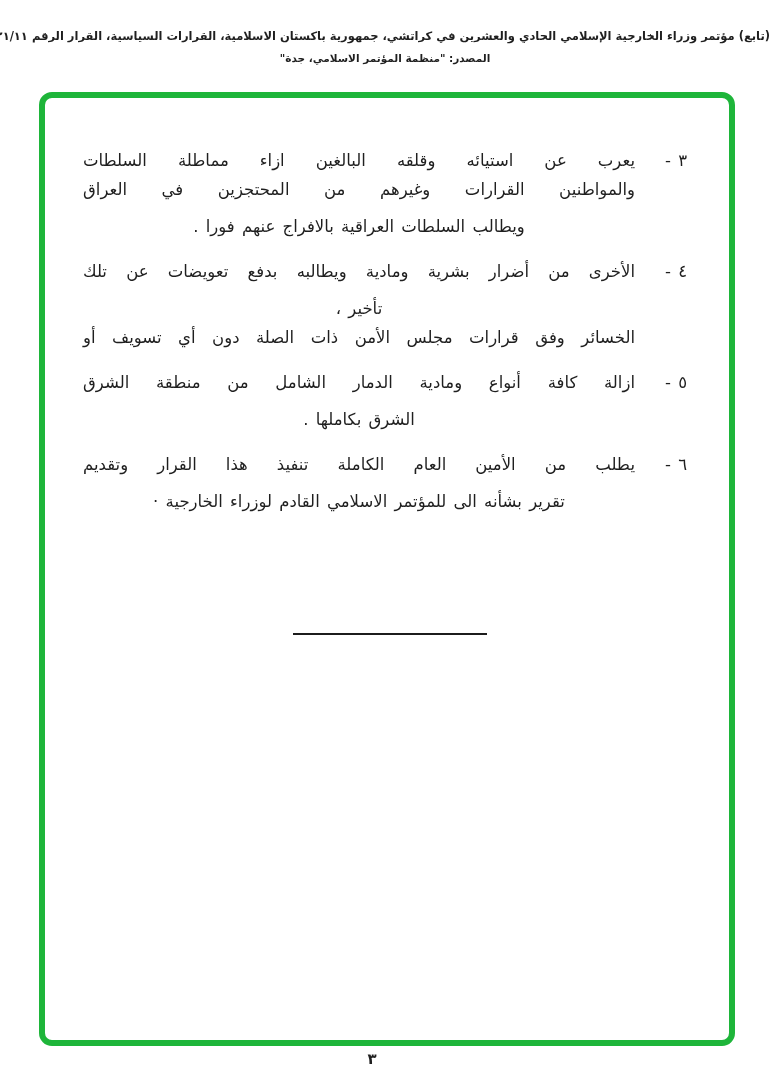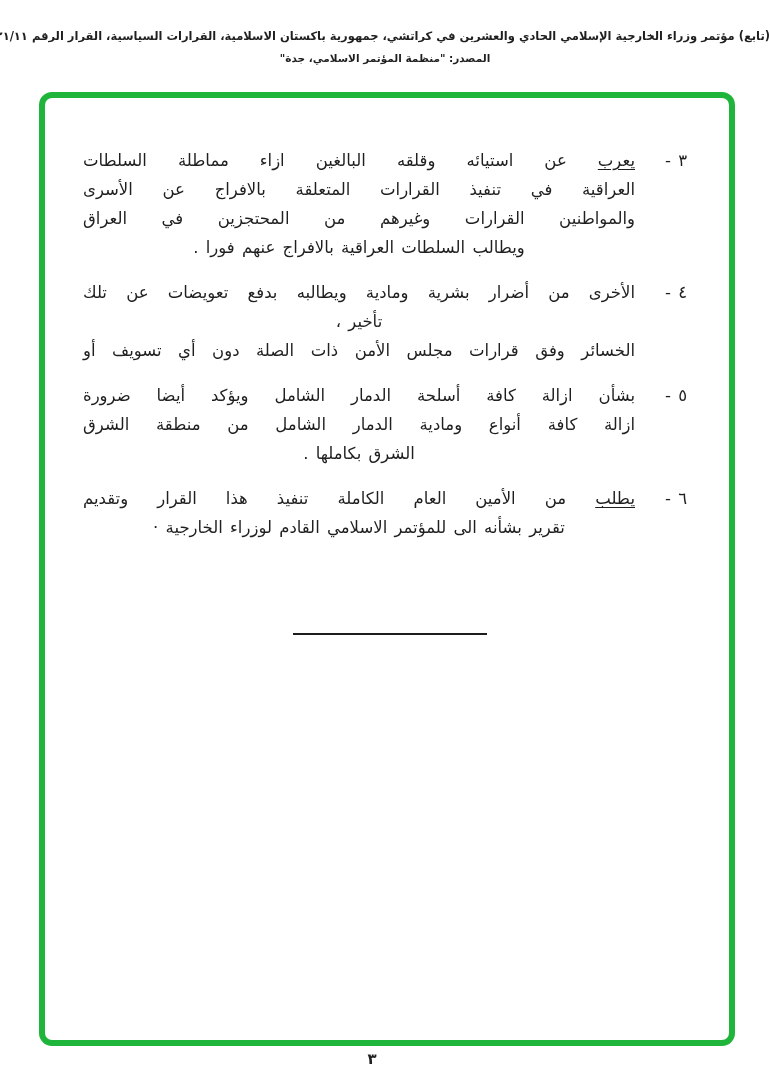--- a/index.html
+++ b/index.html
@@ -74,23 +74,23 @@
     flex: 1 1 auto;
     min-width: 0;
   }
   .cline {
     text-align: justify;
     text-align-last: justify;
   }
   .cline.lastline {
     text-align: center;
     text-align-last: center;
+    margin-top: 8px;
   }
   .u {
-    text-decoration: underline;
     text-underline-offset: 3px;
   }
 
   
   .end-rule {
     position: absolute;
     left: 293px;
     top: 633px;
     width: 194px;
     height: 2px;
@@ -119,39 +119,37 @@
   </div>
 
   <div class="green-frame" style="border-color: rgb(30, 181, 58);"></div>
 
   <div class="clauses">
 
     <div class="clause">
       <div class="clause-num">٣ -</div>
       <div class="clause-text">
         <div class="cline"><span class="u">يعرب</span> <span>عن استيائه وقلقه البالغين ازاء مماطلة السلطات</span></div>
-        <div class="cline">العراقية في تنفيذ القرارات المتعلقة بالافراج عن الأسرى</div>
         <div class="cline">والمواطنين القرارات وغيرهم من المحتجزين في العراق</div>
         <div class="cline lastline">ويطالب السلطات العراقية بالافراج عنهم فورا .</div>
       </div>
     </div>
 
     <div class="clause">
       <div class="clause-num">٤ -</div>
       <div class="clause-text">
         <div class="cline">الأخرى من أضرار بشرية ومادية ويطالبه بدفع تعويضات عن تلك</div>
         <div class="cline lastline">تأخير ،</div>
         <div class="cline">الخسائر وفق قرارات مجلس الأمن ذات الصلة دون أي تسويف أو</div>
       </div>
     </div>
 
     <div class="clause">
       <div class="clause-num">٥ -</div>
       <div class="clause-text">
-        <div class="cline">بشأن ازالة كافة أسلحة الدمار الشامل ويؤكد أيضا ضرورة</div>
         <div class="cline">ازالة كافة أنواع ومادية الدمار الشامل من منطقة الشرق</div>
         <div class="cline lastline">الشرق بكاملها .</div>
       </div>
     </div>
 
     <div class="clause">
       <div class="clause-num">٦ -</div>
       <div class="clause-text">
         <div class="cline"><span class="u">يطلب</span> <span>من الأمين العام الكاملة تنفيذ هذا القرار وتقديم</span></div>
         <div class="cline lastline">تقرير بشأنه الى للمؤتمر الاسلامي القادم لوزراء الخارجية ·</div>

